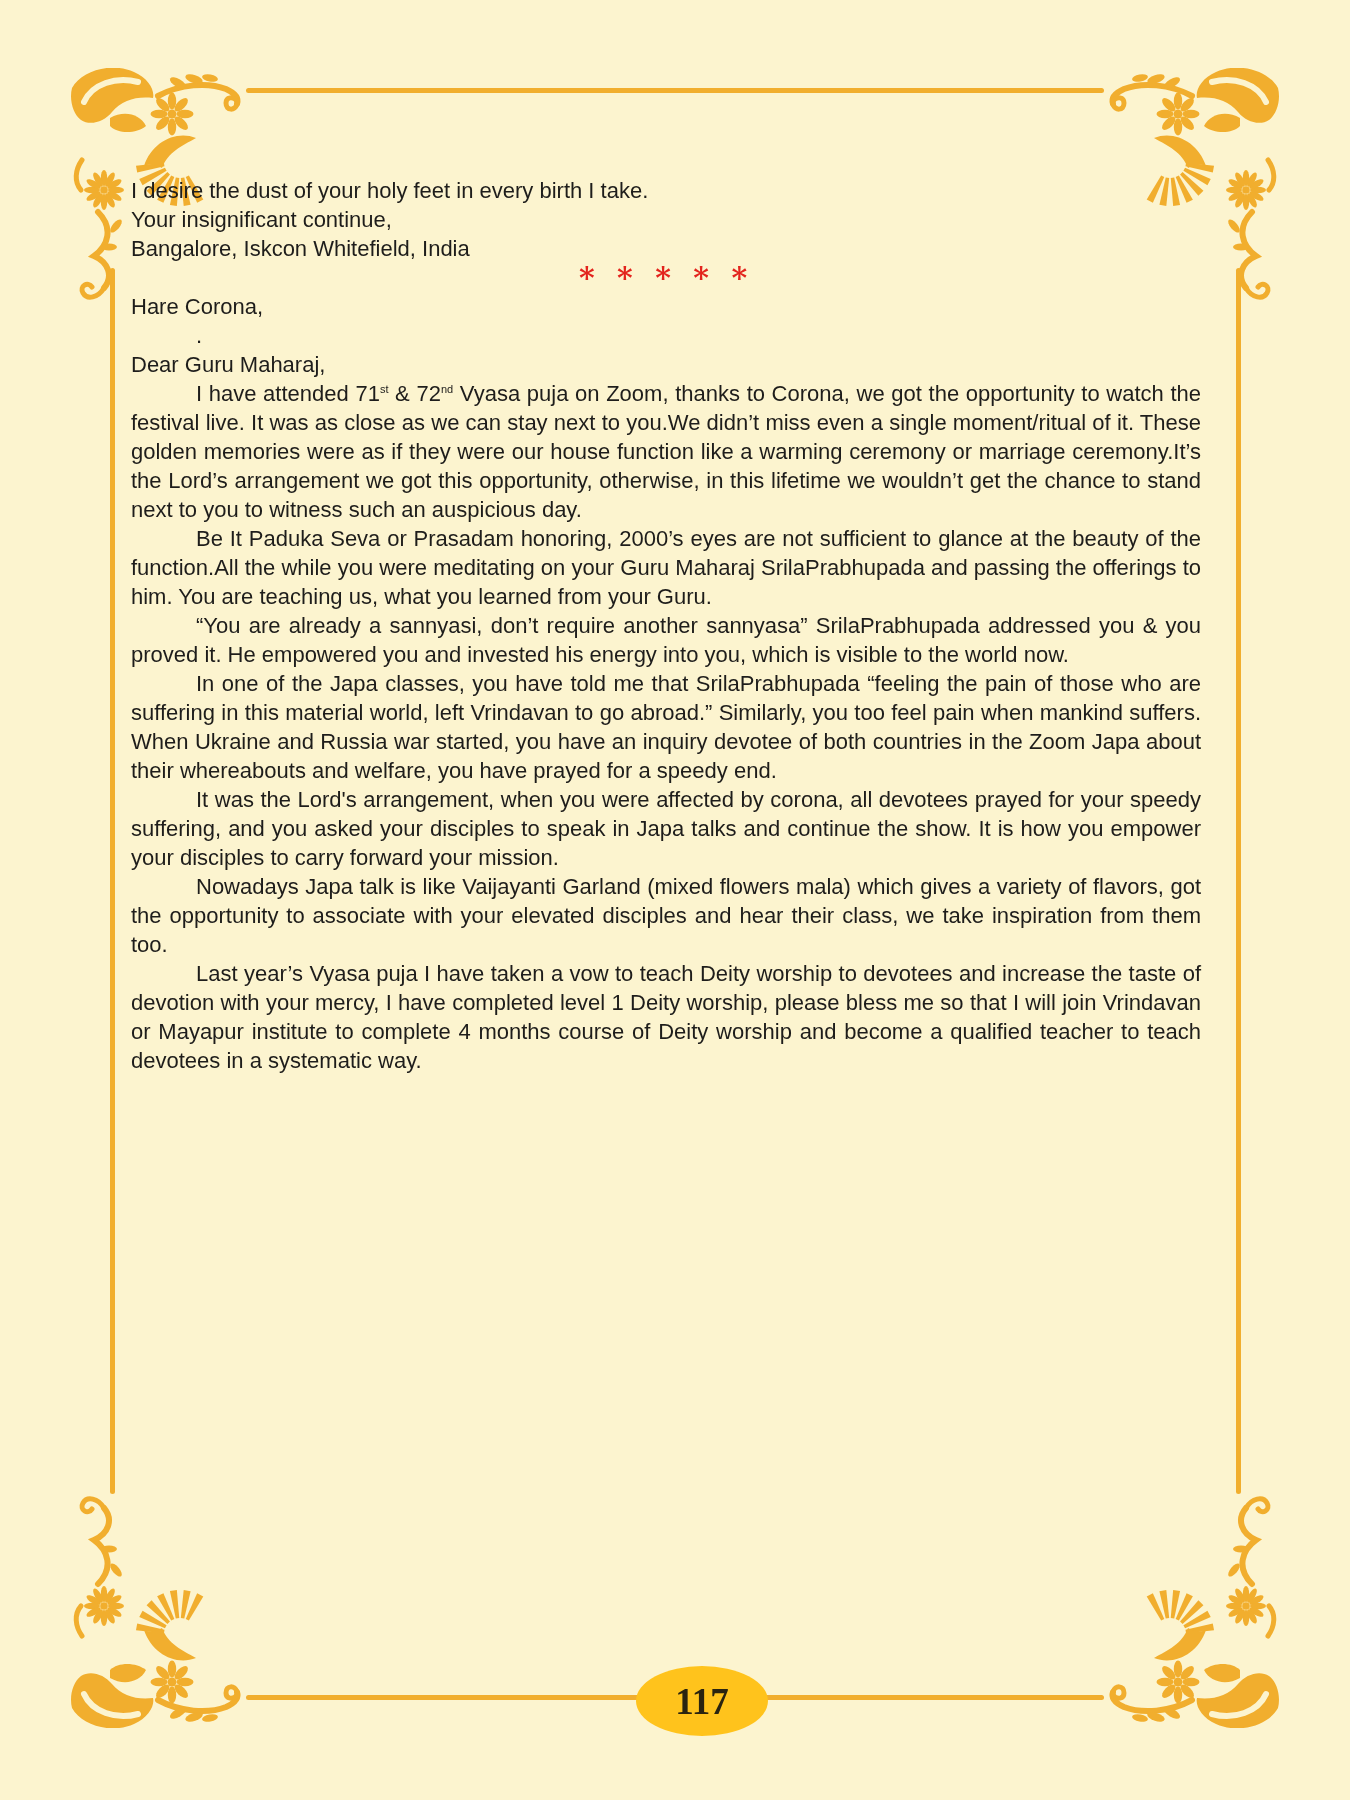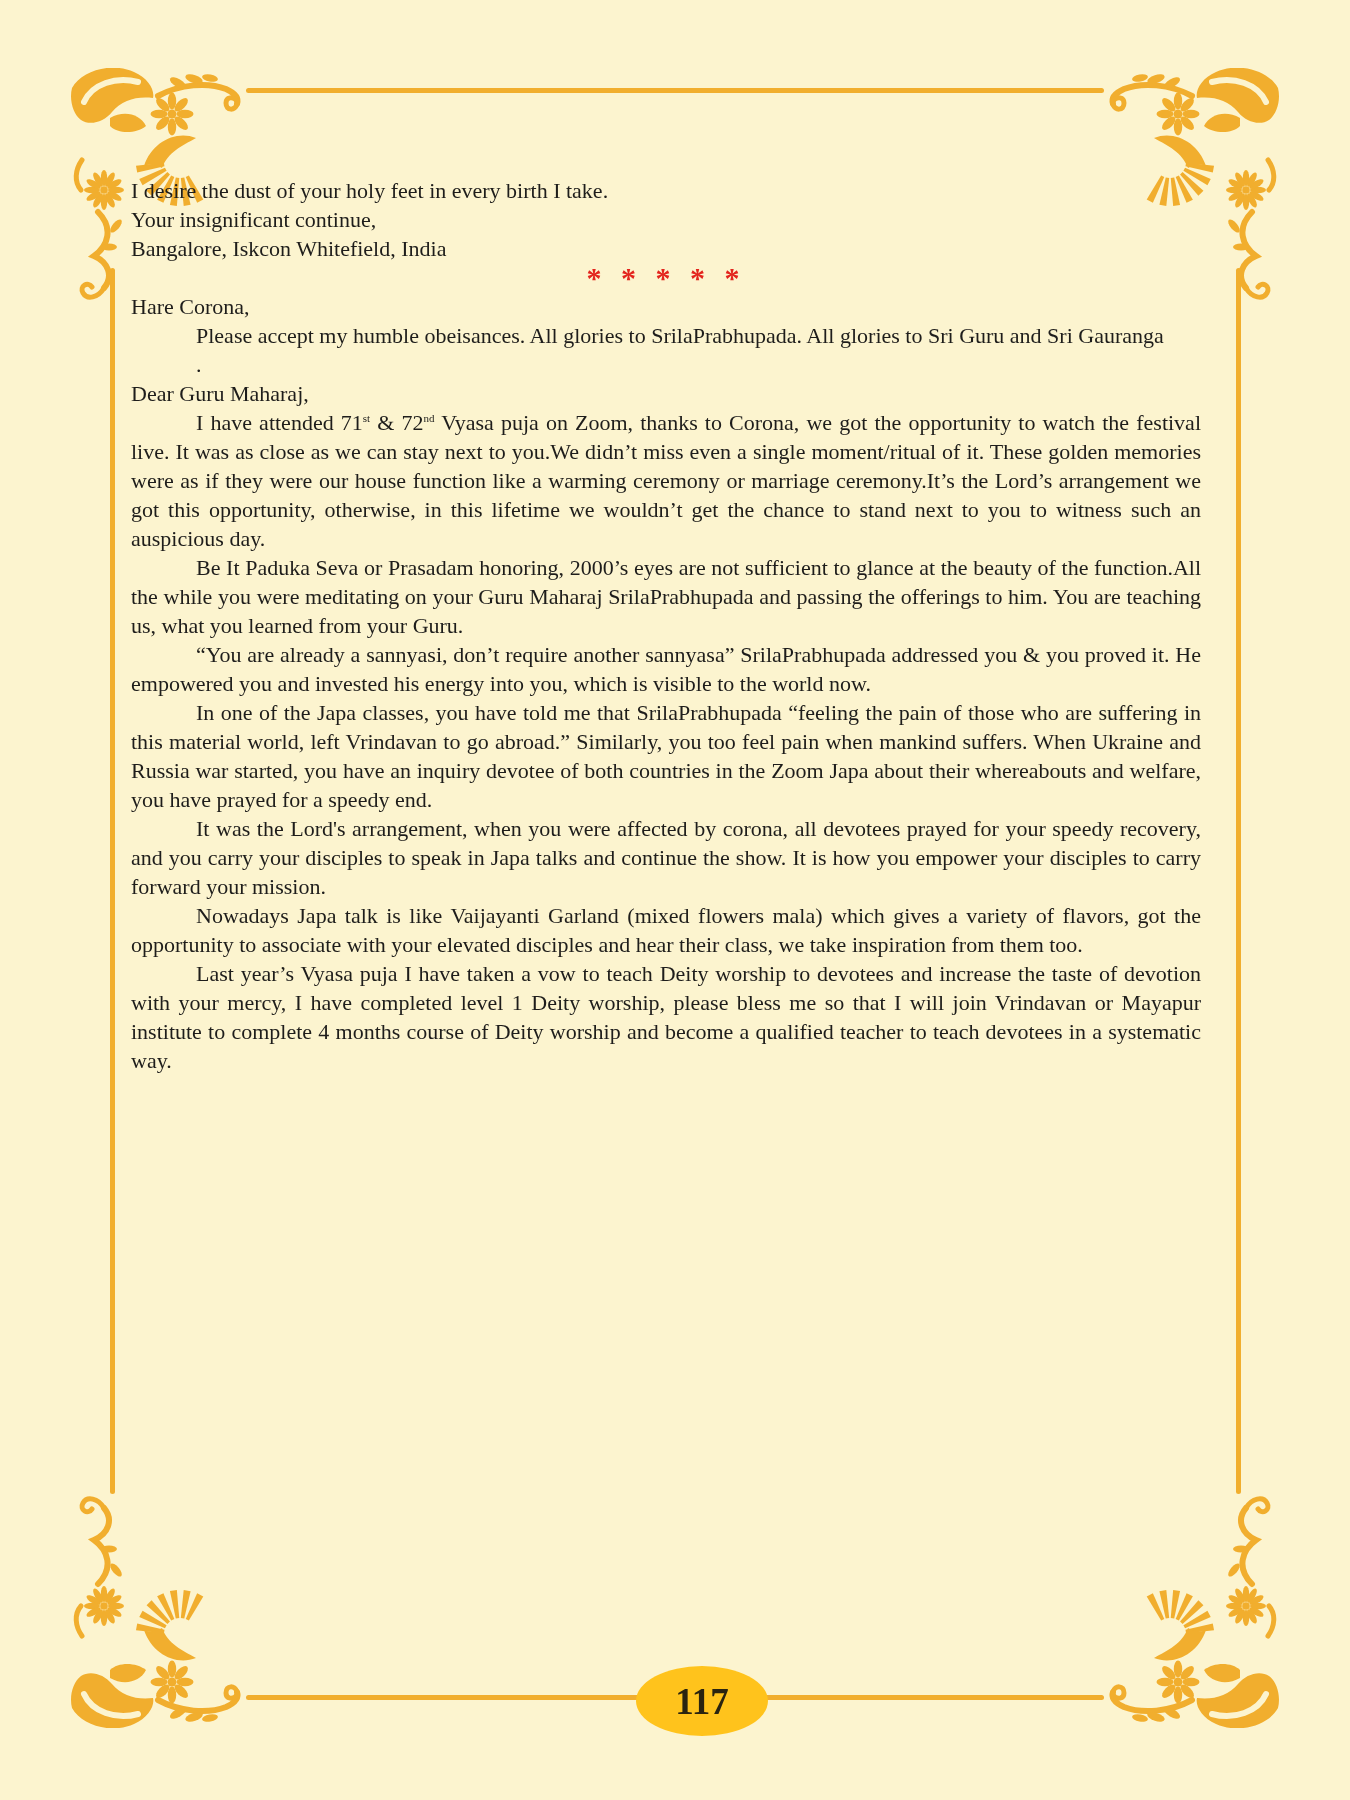--- a/index.html
+++ b/index.html
@@ -30,21 +30,21 @@
     position:absolute;left:636px;top:1666px;width:132px;height:70px;
     background:var(--badge);border-radius:50%;z-index:3;
     display:flex;align-items:center;justify-content:center;
     font-family:"Liberation Serif",serif;font-weight:bold;font-size:37px;color:#2A2410;
   }
   
   .content{
     position:absolute;left:131px;top:176px;width:1070px;
     font-size:22px;line-height:29px;
   }
-  .content p{margin:0;font-family:Liberation Serif, serif;}
+  .content p{margin:0;}
   .wish{margin-bottom:46px;}
   .signoff{margin-bottom:7px;}
   .author{margin-bottom:11px;}
   .separator{
     margin-top:98px;text-align:center;
     font-family:"DejaVu Serif",serif;font-weight:bold;
     font-size:30px;letter-spacing:6px;color:var(--red);
   }
   .greeting{margin-top:50px;}
   .para{margin-top:14px;text-align:justify;text-indent:65px;}
@@ -142,31 +142,30 @@
     </svg>
 
   <div class="content">
     <p class="wish">I desire the dust of your holy feet in every birth I take.</p>
     <p class="signoff">Your insignificant continue,</p>
     <p class="location">Bangalore, Iskcon Whitefield, India</p>
 
     <p class="separator">* * * * *</p>
 
     <p class="greeting">Hare Corona,</p>
-    <p class="para">Please accept my humble obeisances. All glories to SrilaPrabhupada. All glories to Sri Guru and Sri Gauranga</p>
     <p class="stray">.</p>
     <p class="salutation">Dear Guru Maharaj,</p>
 
     <p class="para"><span>I have attended 71</span><sup>st</sup><span> &amp; 72</span><sup>nd</sup><span> Vyasa puja on Zoom, thanks to Corona, we got the opportunity to watch the festival live. It was as close as we can stay next to you.We didn’t miss even a single moment/ritual of it.  These golden memories were as if they were our house function like a warming ceremony or marriage ceremony.It’s the Lord’s arrangement we got this opportunity, otherwise, in this lifetime we wouldn’t get the chance to stand next to you to witness such an auspicious day.</span></p>
 
     <div>
         <p class="para">Be It Paduka Seva or Prasadam honoring, 2000’s eyes are not sufficient to glance at the beauty of the function.All the while you were meditating on your Guru Maharaj SrilaPrabhupada and passing the offerings to him. You are teaching us, what you learned from your Guru.</p>
         <p class="para">“You are already a sannyasi, don’t require another sannyasa” SrilaPrabhupada addressed you &amp; you proved it.  He empowered you and invested his energy into you, which is visible to the world now.</p>
         <p class="para">In one of the Japa classes, you have told me that SrilaPrabhupada “feeling the pain of those who are suffering in this material world, left Vrindavan to go abroad.”  Similarly, you too feel pain when mankind suffers. When Ukraine and Russia war started, you have an inquiry devotee of both countries in the Zoom Japa about their whereabouts and welfare, you have prayed for a speedy end.</p>
-        <p class="para">It was the Lord's arrangement, when you were affected by corona, all devotees prayed for your speedy recovery, and you carry your disciples to speak in Japa talks and continue the show. It is how you empower your disciples to carry forward your mission.</p>
+        <p class="para">It was the Lord's arrangement, when you were affected by corona, all devotees prayed for your speedy suffering, and you asked your disciples to speak in Japa talks and continue the show. It is how you empower your disciples to carry forward your mission.</p>
         <p class="para">Nowadays Japa talk is like Vaijayanti Garland (mixed flowers mala) which gives a variety of flavors, got the opportunity to associate with your elevated disciples and hear their class, we take inspiration from them too.</p>
         <p class="para">Last year’s Vyasa puja I have taken a vow to teach Deity worship to devotees and increase the taste of devotion with your mercy, I have completed level 1 Deity worship, please bless me so that I will join Vrindavan or Mayapur institute to complete 4 months course of Deity worship and become a qualified teacher to teach devotees in a systematic way.</p>
       </div>
   </div>
 
   <div class="page-badge">
     <span>117</span>
   </div>
 
 </div>

